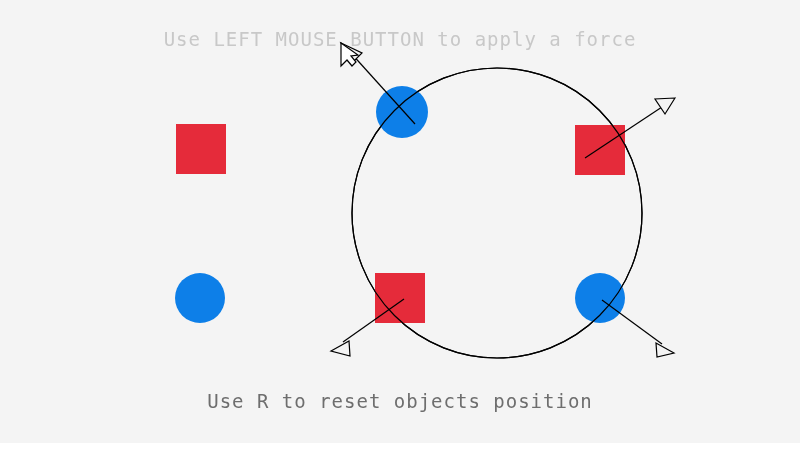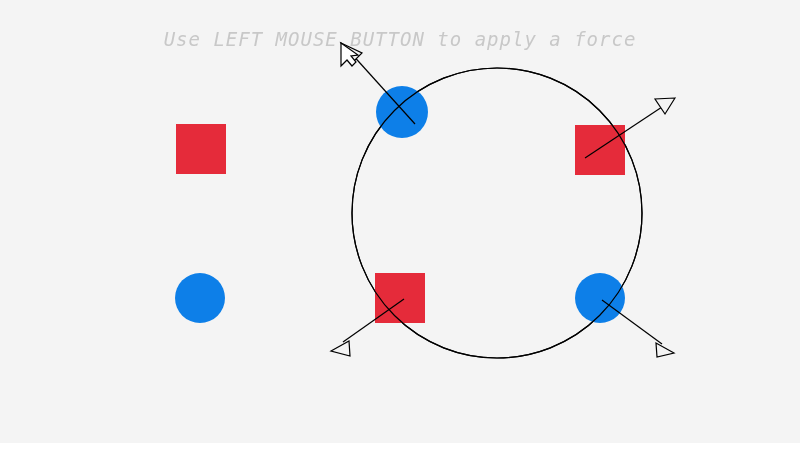--- a/index.html
+++ b/index.html
@@ -47,21 +47,21 @@
   }
   .shape-square { }
   .shape-circle { }
   .force-line { stroke-linecap: butt; }
   .force-head { fill: #f4f4f4; }
   .orbit-ring { fill: none; }
 </style>
 </head>
 <body>
 
-<div id="app" style="width: 800px; height: 443px; background: rgb(244, 244, 244); font-style: italic;">
+<div id="app" style="width: 800px; height: 443px; background: rgb(244, 244, 244);">
 
   <svg id="scene-svg" viewBox="0 0 800 450">
     <defs></defs>
 
     <circle class="orbit-ring" id="orbit-ring" cx="497" cy="213" r="145" stroke="#000000" stroke-width="1.2" fill="none"></circle>
 
     <rect id="body-square-left" class="shape-square" x="176" y="124" width="50" height="50" fill="#e52b3a"></rect>
 
     <circle id="body-circle-top" class="shape-circle" cx="402" cy="112" r="26" fill="#0d7fe8"></circle>
 
@@ -93,14 +93,15 @@
     <g>
       <line class="force-line" x1="602" y1="300" x2="662" y2="344" stroke="#000000" stroke-width="1.2"></line>
       <polygon class="force-head" points="674,353 656,343 657,357" stroke="#000000" stroke-width="1.2" fill="#f4f4f4"></polygon>
     </g>
 
     <polygon id="mouse-cursor" points="341,43 341,66 347,60 352,66 356,62 351,56 358,55" fill="#ffffff" stroke="#000000" stroke-width="1.2" stroke-linejoin="miter"></polygon>
   </svg>
 
   <div class="hint-text" id="hint-top" style="color: rgb(200, 200, 200);">Use LEFT MOUSE BUTTON to apply a force</div>
 
+  <div class="hint-text" id="hint-bottom" style="color: rgb(110, 110, 110);">Use R to reset objects position</div>
 
 </div>
 
 </body></html>

